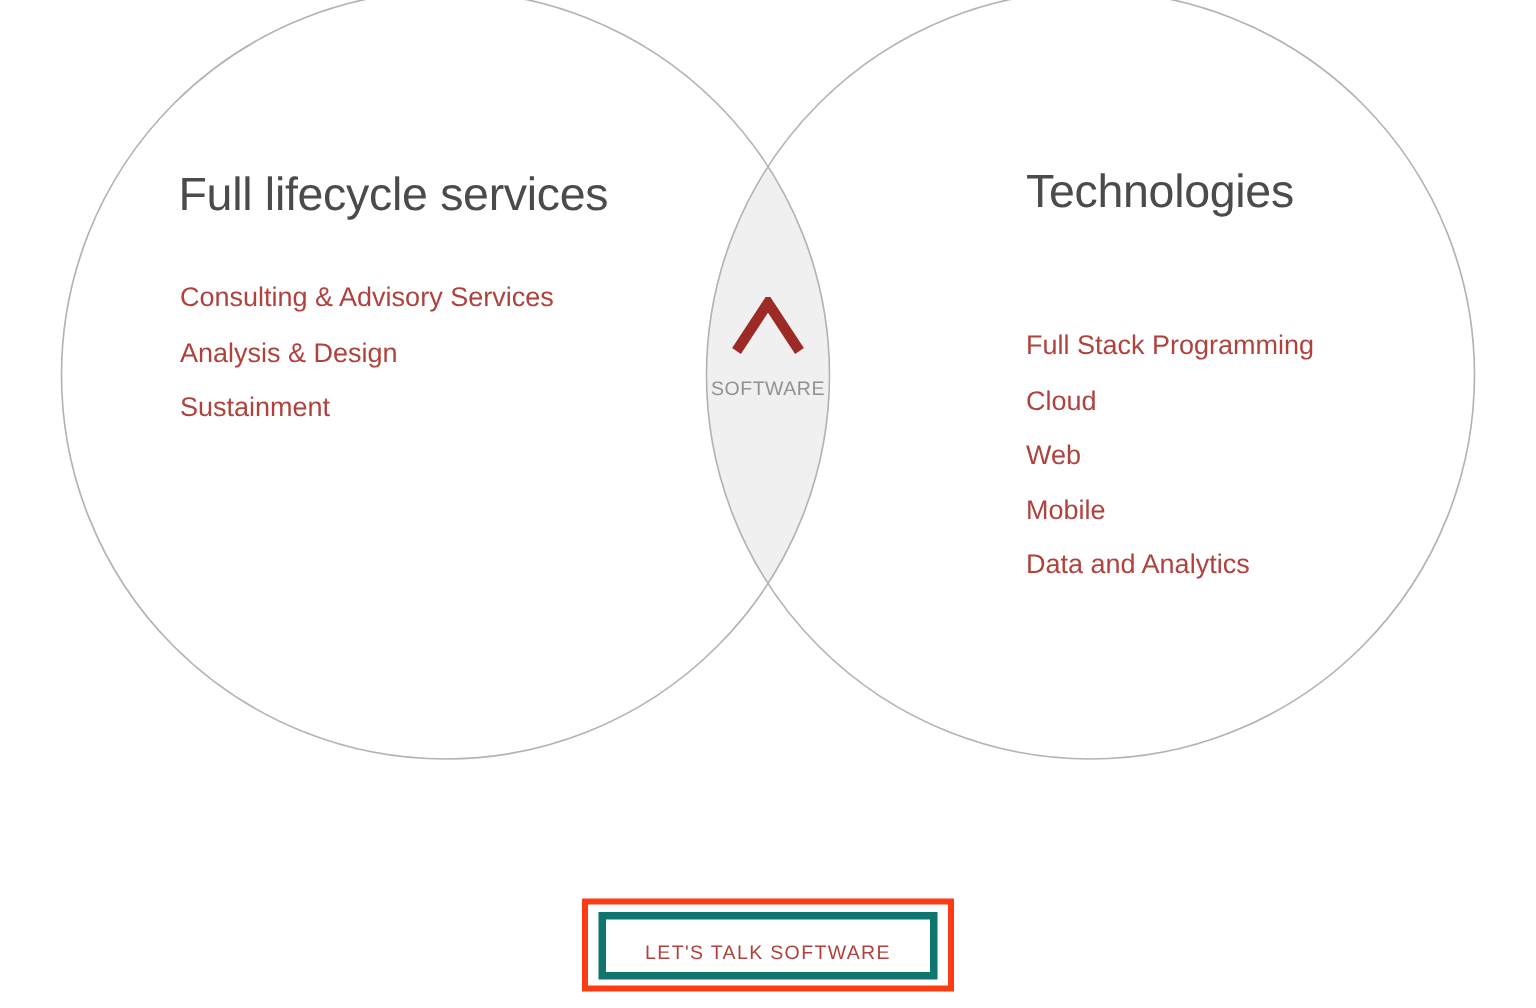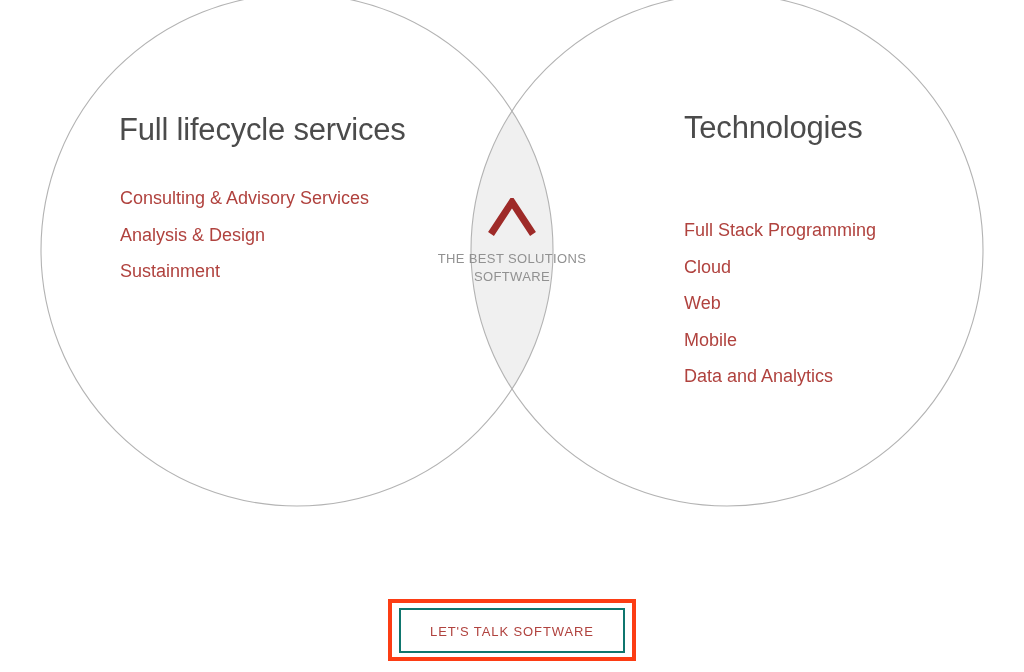--- a/index.html
+++ b/index.html
@@ -107,21 +107,21 @@
     border: 4px solid #fc3d14;
     background: transparent;
   }
   #cta-button {
     position: absolute;
     left: 399px;
     top: 608px;
     width: 226px;
     height: 45px;
     box-sizing: border-box;
-    border: 2px solid #0f766e;
+    border: 5px solid #0f766e;
     background: #ffffff;
     color: #b0423e;
     font-size: 13px;
     letter-spacing: 0.9px;
     text-transform: uppercase;
     text-align: center;
     line-height: 43px;
     font-family: "Liberation Sans", "DejaVu Sans", sans-serif;
     cursor: pointer;
     padding: 0;
@@ -165,21 +165,20 @@
       <li class="service-item">Mobile</li>
       <li class="service-item">Data and Analytics</li>
     </ul>
   </div>
 
   <div id="lens-content">
     <svg id="lens-chevron-icon" viewBox="0 0 48 38" aria-hidden="true">
       <path d="M3 36 L24 4 L45 36" fill="none" stroke="#9e2a28" stroke-width="7" stroke-linecap="butt" stroke-linejoin="miter"></path>
     </svg>
     <div id="lens-caption">
-      <span>THE BEST SOLUTIONS</span>
       <span>SOFTWARE</span>
     </div>
   </div>
 
   <div id="cta-highlight"></div>
   <button id="cta-button">LET'S TALK SOFTWARE</button>
 
 </div>
 
 </body></html>

